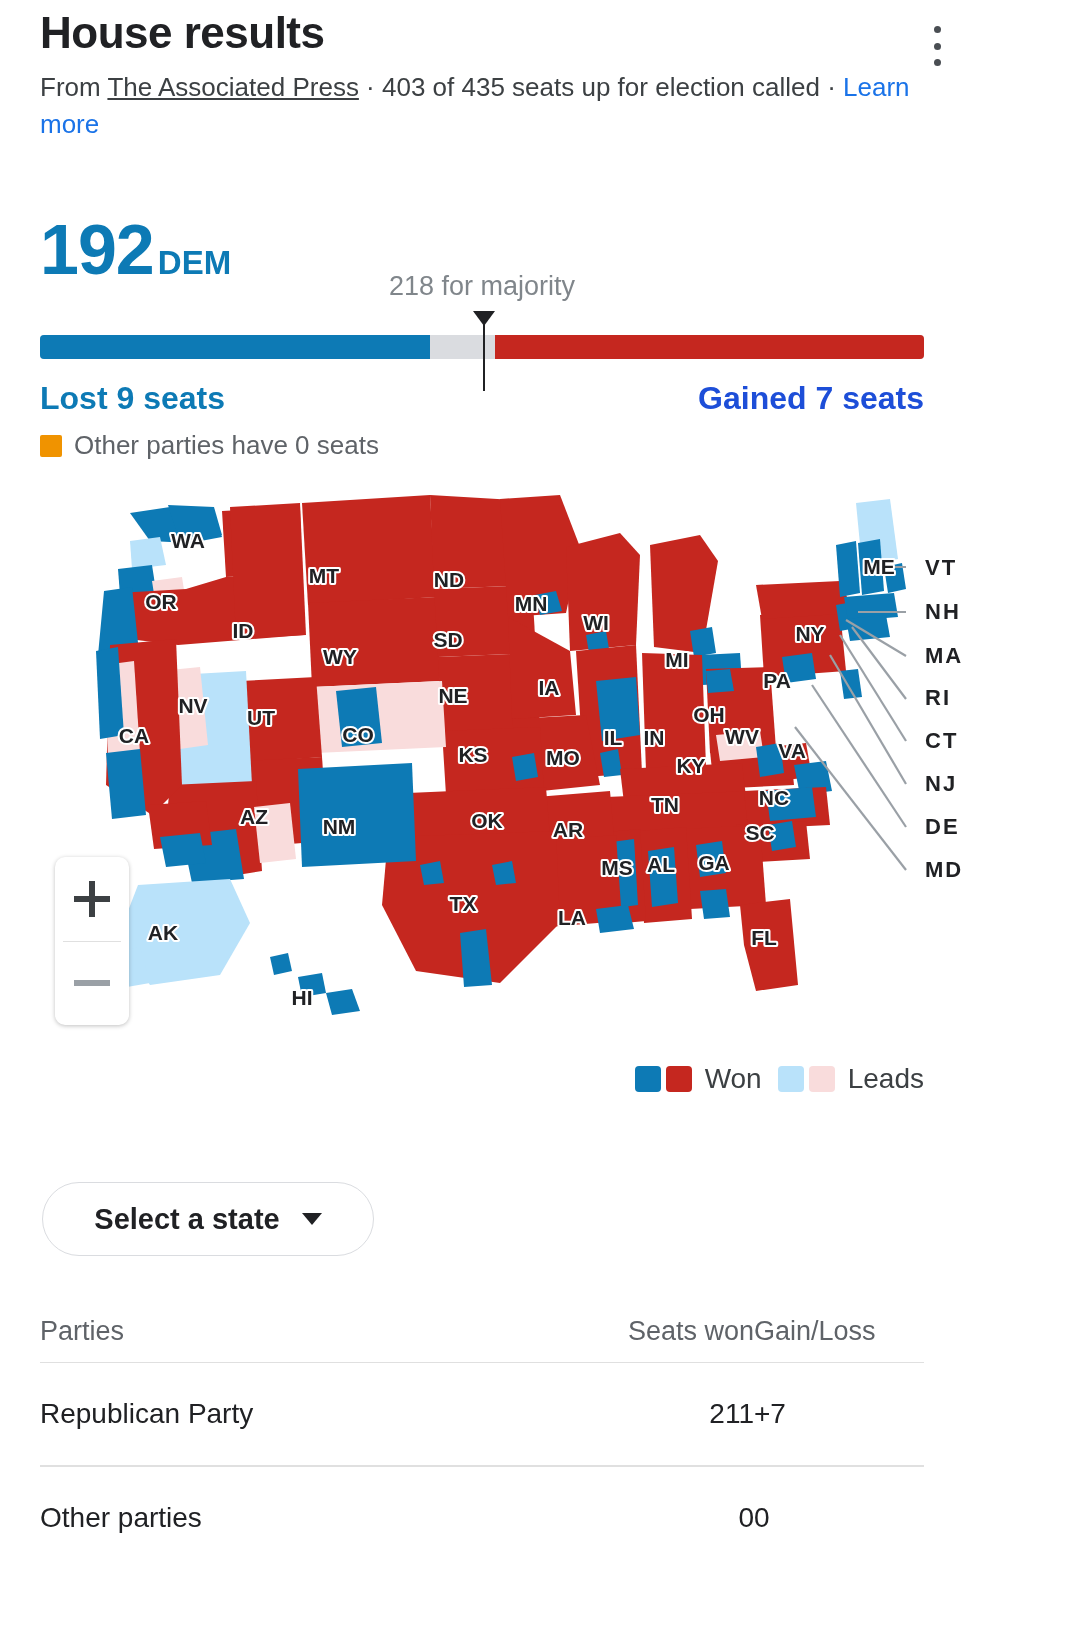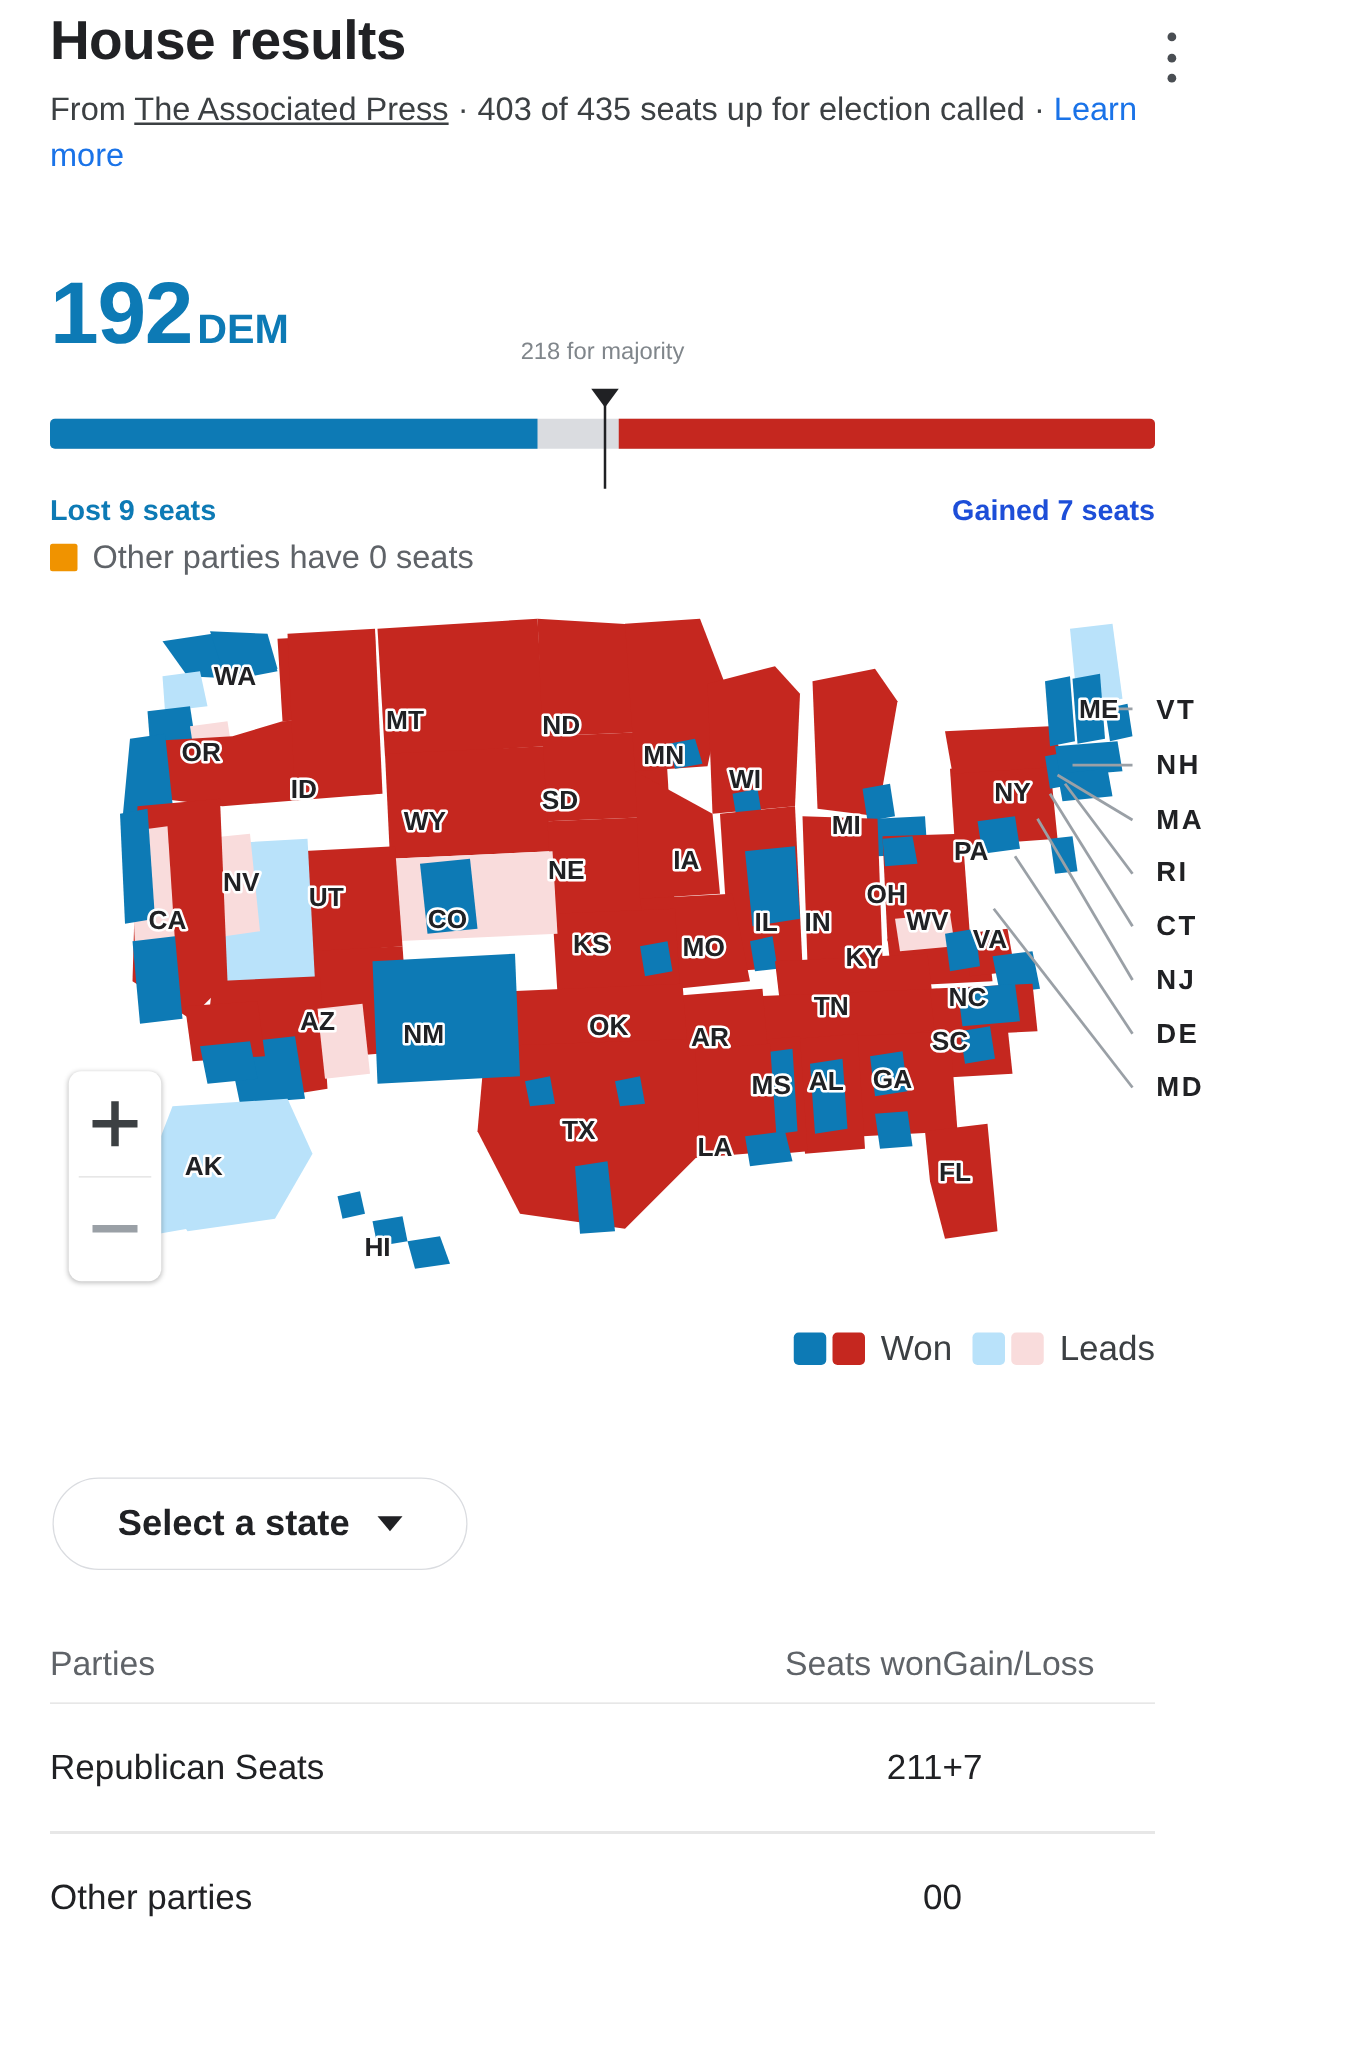--- a/index.html
+++ b/index.html
@@ -23,31 +23,31 @@
   .kebab i{display:block;width:7px;height:7px;border-radius:50%;background:#4a4e53;}
 
   
   .tally{position:absolute;left:40px;right:40px;top:215px;height:200px;}
   .num-left{position:absolute;left:0;top:0;white-space:nowrap;}
   .num-left .big{font-size:70px;font-weight:700;color:#0d7ab5;letter-spacing:-1px;line-height:1;}
   .num-left .party{font-size:33px;font-weight:700;color:#0d7ab5;letter-spacing:0px;margin-left:4px;}
   .num-right{position:absolute;right:0;top:0;white-space:nowrap;text-align:right;}
   .num-right .big{font-size:70px;font-weight:700;color:#c5221f;letter-spacing:-1px;line-height:1;}
   .num-right .party{font-size:33px;font-weight:700;color:#c5221f;margin-right:6px;}
-  .majority{position:absolute;left:0;right:0;top:56px;text-align:center;font-size:19px;color:#80868b;}
+  .majority{position:absolute;left:0;right:0;top:56px;text-align:center;font-size:27px;color:#80868b;}
 
   .barwrap{position:absolute;left:0;right:0;top:120px;height:24px;}
   .bar{position:absolute;left:0;right:0;top:0;height:24px;background:#dadce0;border-radius:4px;}
   .bar-dem{position:absolute;left:0;top:0;height:24px;background:#0d7ab5;border-radius:4px 0 0 4px;}
   .bar-gop{position:absolute;right:0;top:0;height:24px;background:#c5271f;border-radius:0 4px 4px 0;}
   .maj-line{position:absolute;top:-22px;width:2px;height:78px;background:#202124;}
   .maj-tri{position:absolute;top:-24px;margin-left:-10px;width:0;height:0;
            border-left:11px solid transparent;border-right:11px solid transparent;border-top:15px solid #202124;}
 
-  .chg{position:absolute;top:180px;font-size:23px;font-weight:700;}
+  .chg{position:absolute;top:165px;font-size:32px;font-weight:700;}
   .chg.left{left:0;color:#0d7ab5;}
   .chg.right{right:0;color:#1d4ed8;}
 
   .other{position:absolute;left:40px;top:430px;display:flex;align-items:center;gap:12px;}
   .other .sw{width:22px;height:22px;background:#f09300;border-radius:2px;display:block;}
   .other .txt{font-size:26px;color:#5f6368;}
 
   
   .mapbox{position:absolute;left:0;top:485px;width:1080px;height:580px;}
   .mapbox svg{display:block;width:1080px;height:580px;}
@@ -345,21 +345,21 @@
 
   <div class="tbl">
     <div class="row head">
       <div class="c1">Parties</div>
       <div class="c2">Seats won</div>
       <div class="c3">Gain/Loss</div>
     </div>
     <div class="sep"></div>
     <div id="tableRows">
         <div class="row">
-          <div class="c1">Republican Seats</div>
+          <div class="c1">Republican Party</div>
           <div class="c2">211</div>
           <div class="c3">+7</div>
         </div>
         <div class="sep"></div>
         <div class="sep"></div>
         <div class="row">
           <div class="c1">Other parties</div>
           <div class="c2">0</div>
           <div class="c3">0</div>
         </div>

